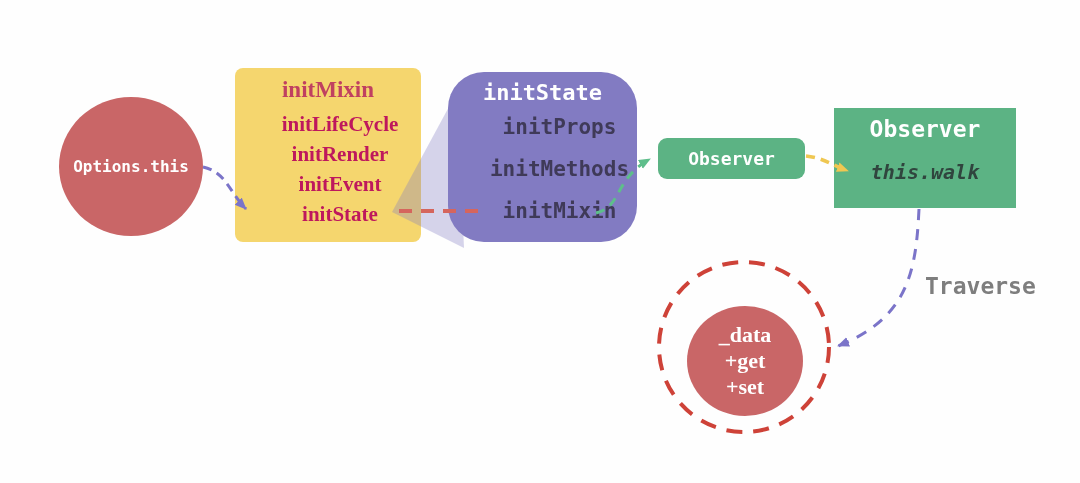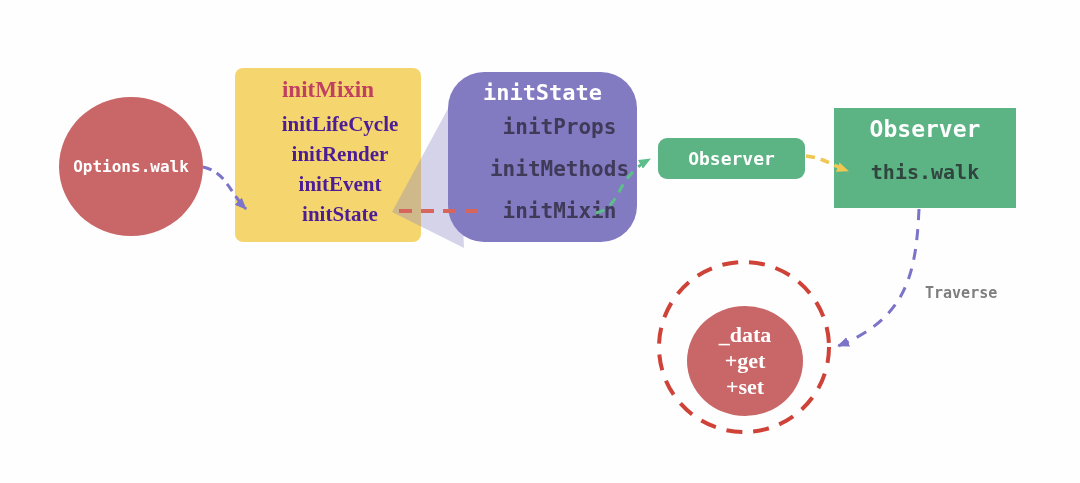--- a/index.html
+++ b/index.html
@@ -23,21 +23,21 @@
     display:flex; flex-direction:row; align-items:center; justify-content:center;
     color:#FFFFFF; font-size:16px; line-height:27px; z-index:2;
   }
 
   
   #init-mixin {
     left:235px; top:68px; width:186px; height:174px;
     background:#F5D66E; border-radius:8px; text-align:center; z-index:0;font-family:Liberation Serif, serif;
   }
   #init-mixin .box-title { color:#C04060; font-size:23px; line-height:26px; margin-top:9px; }
-  #init-mixin .box-items { margin-top:6px; color:#4c1d95; font-size:21px; line-height:30px;margin-left:24px; }
+  #init-mixin .box-items { margin-top:6px; color:#be185d; font-size:21px; line-height:30px;margin-left:24px; }
 
   
   #init-state-box {
     left:448px; top:72px; width:189px; height:170px;
     background:#827BC2; border-radius:36px; text-align:center; z-index:2;
   }
   #init-state-box .box-title { color:#FFFFFF; font-size:22px; line-height:26px; margin-top:8px; }
   #init-state-box .box-items { color:#3F3A58; font-size:21px; line-height:42px;padding-left:34px; }
 
   
@@ -47,48 +47,48 @@
     display:flex; align-items:center; justify-content:center;
     color:#FFFFFF; font-size:18px; z-index:2;
   }
 
   
   #observer-big {
     left:834px; top:108px; width:182px; height:100px;
     background:#5CB384; text-align:center; z-index:2;
   }
   #observer-big .box-title { color:#FFFFFF; font-size:23px; line-height:26px; margin-top:8px; }
-  #observer-big .box-body  { color:#30453E; font-size:20px; line-height:24px; margin-top:18px; }
+  #observer-big .box-body  { color:#30453E; font-size:20px; line-height:24px; margin-top:18px;font-style:italic; }
 
   
   #data-inner-circle {
     left:687px; top:306px; width:116px; height:110px;
     background:#C96667; border-radius:50%;
     display:flex; flex-direction:column; align-items:center; justify-content:center;
     color:#FFFFFF; font-size:22px; line-height:26px; z-index:2;font-family:Liberation Serif, serif;
   }
 
   
   #traverse-label {
-    left:925px; top:278px; color:#7E7E7E; font-size:15px; line-height:31px; z-index:2;
+    left:925px; top:271px; color:#7E7E7E; font-size:23px; line-height:31px; z-index:2;
   }
   .line { display:block; }
 </style>
 </head>
 <body>
 
 <div class="stage">
 
   <svg class="layer layer-under" width="1080" height="483" viewBox="0 0 1080 483">
     <polygon points="392,212 457,92 464,248" fill="rgba(130,123,194,0.33)"></polygon>
   </svg>
 
   <div class="node" id="options-circle">
     <span class="line">Options</span>
-    <span class="line">.walk</span>
+    <span class="line">.this</span>
   </div>
 
   <div class="node" id="init-mixin">
     <div class="box-title">initMixin</div>
     <div class="box-items">
       <span class="line">initLifeCycle</span>
       <span class="line">initRender</span>
       <span class="line">initEvent</span>
       <span class="line">initState</span>
     </div>

